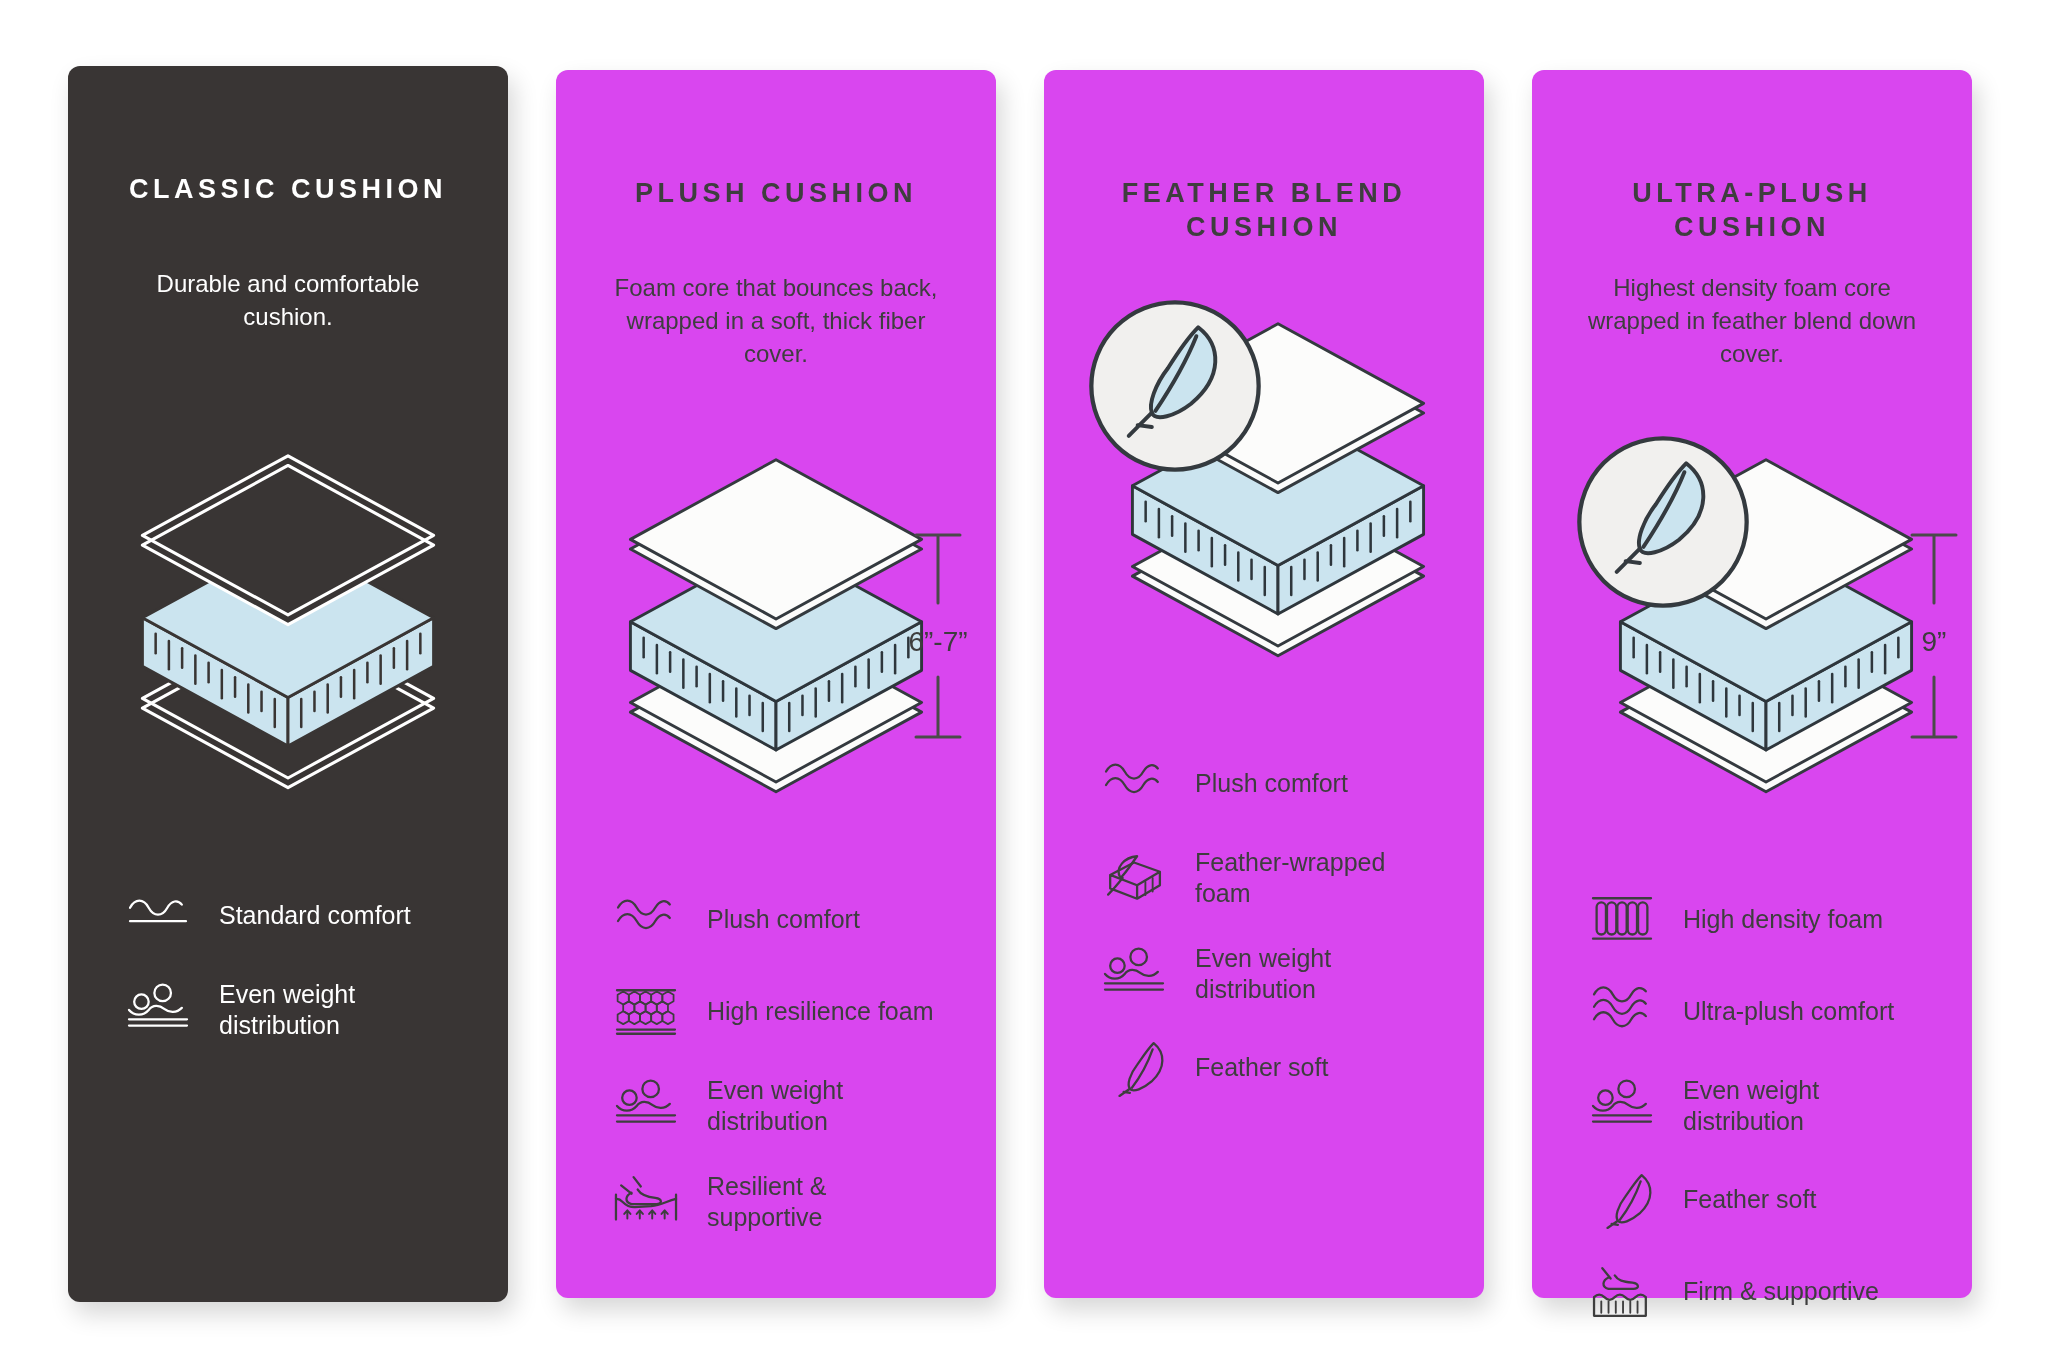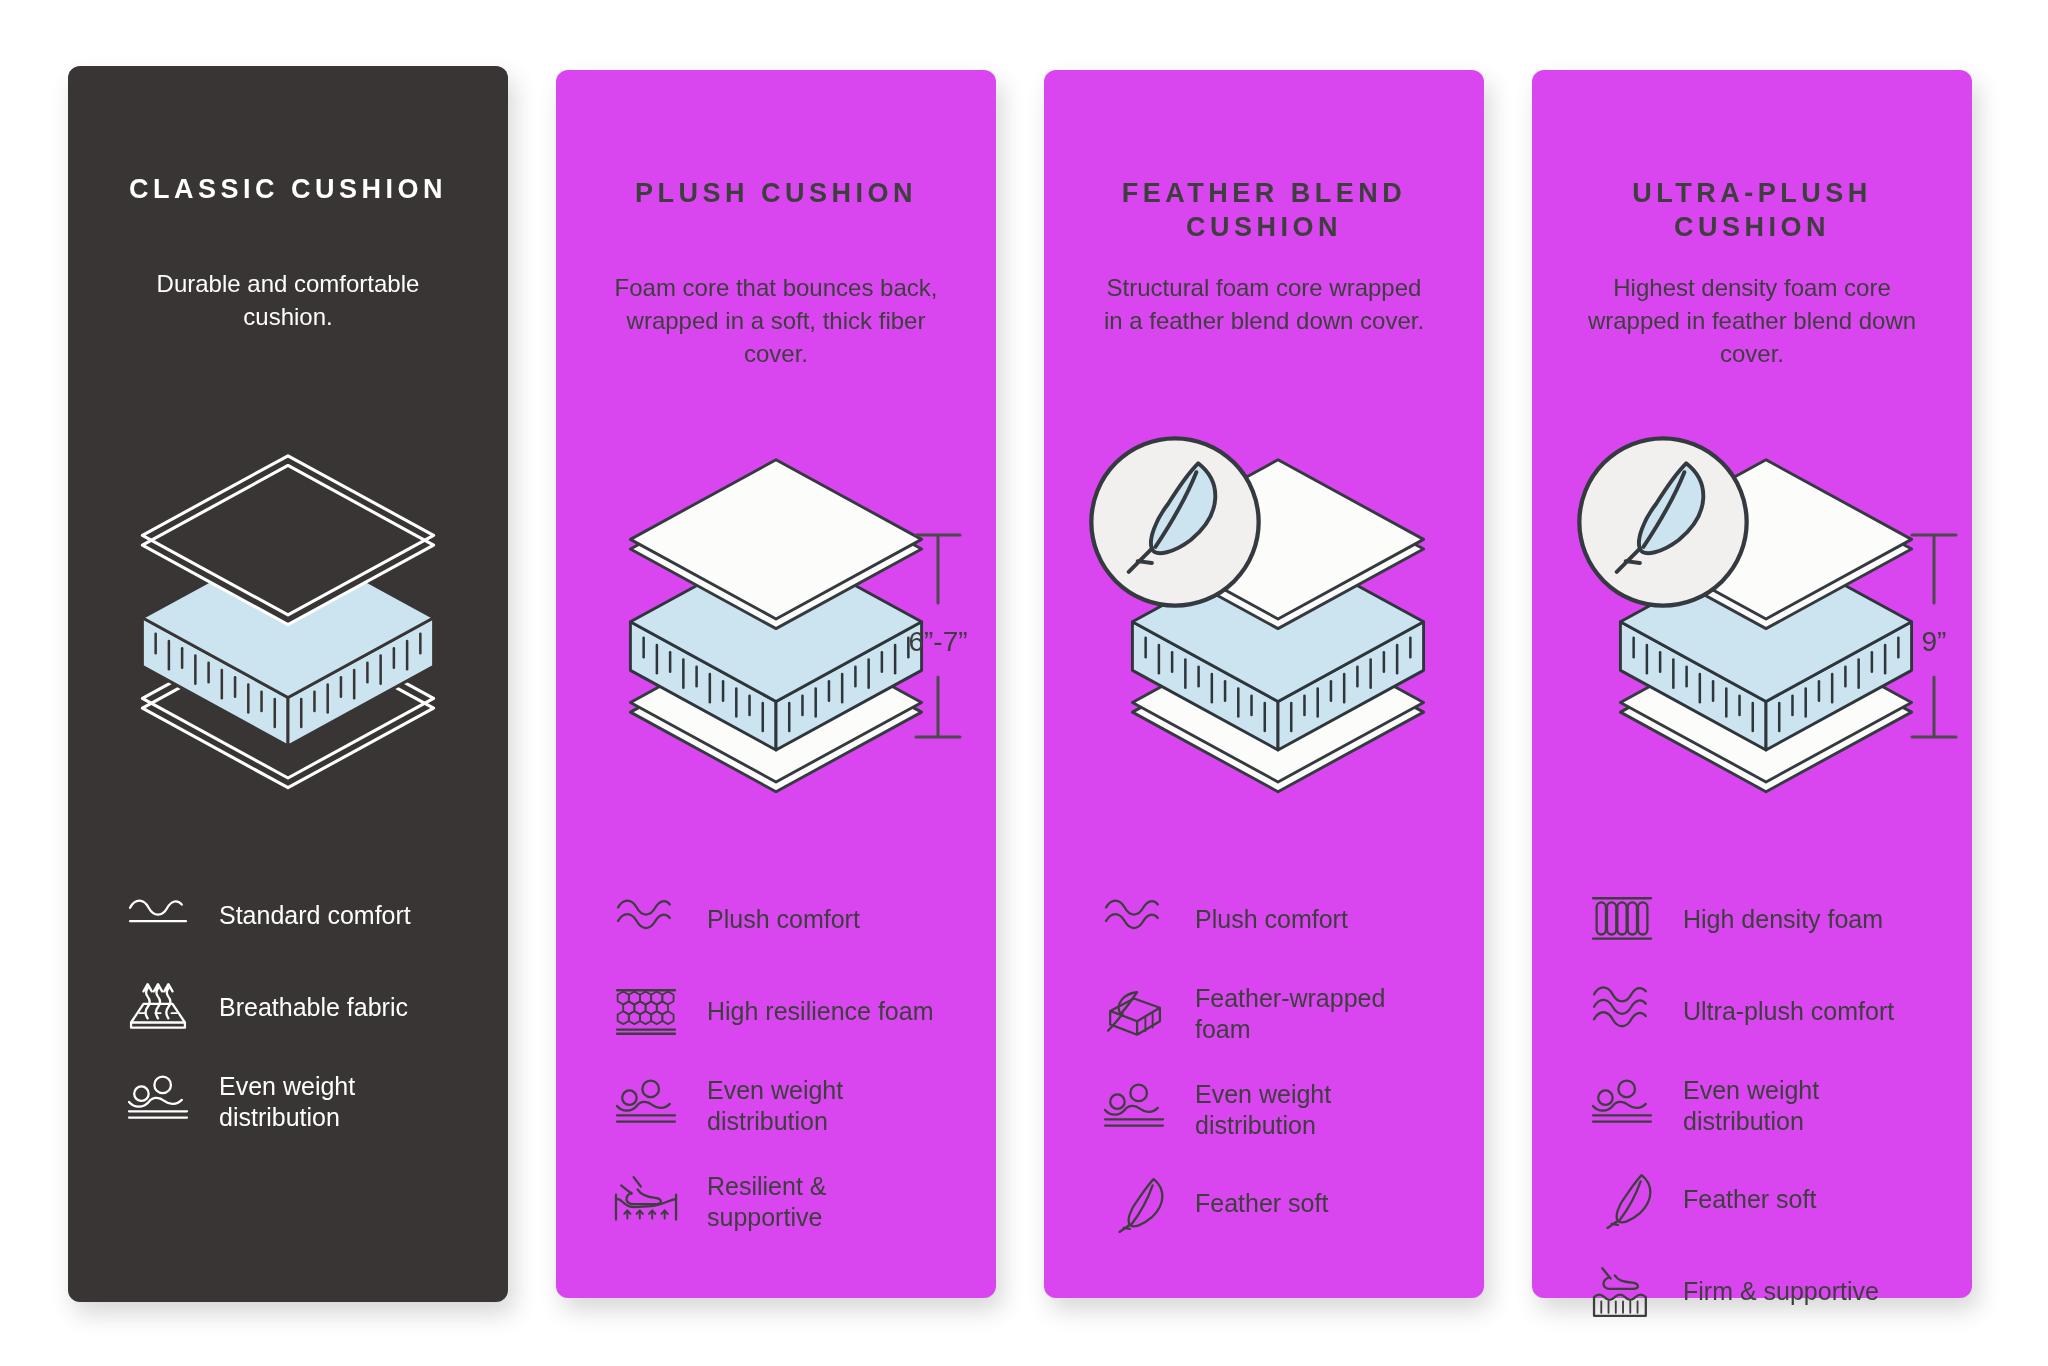--- a/index.html
+++ b/index.html
@@ -82,32 +82,20 @@
             <svg viewBox="0 0 66 56" xmlns="http://www.w3.org/2000/svg" fill="none" stroke="currentColor" stroke-width="2.2" stroke-linecap="round" stroke-linejoin="round">
               <path d="M6 20 c 5 -9 13 -9 18 0 c 5 9 13 9 18 0 c 4 -7 10 -8 14 -3"></path>
               <path d="M6 33 H60"></path>
             </svg>
           </span>
         <span class="feature-label">Standard comfort</span>
       </div>
       <div class="feature">
         <span class="ficon">
             <svg viewBox="0 0 66 56" xmlns="http://www.w3.org/2000/svg" fill="none" stroke="currentColor" stroke-width="2.2" stroke-linecap="round" stroke-linejoin="round">
-              <path d="M7 42 L19 24 L47 24 L59 42 Z M7 42 V47 H59 V42"></path>
-    <path d="M15 33 h5 M30.5 33 h5 M46 33 h5" stroke-width="1.8"></path>
-    <path d="M23 38 q -4 -6 0 -11 q 4 -5 0 -10 q -3 -4 0 -8 M19 12 L23 5 L27 12"></path>
-    <path d="M33 38 q -4 -6 0 -11 q 4 -5 0 -10 q -3 -4 0 -8 M29 12 L33 5 L37 12"></path>
-    <path d="M43 38 q -4 -6 0 -11 q 4 -5 0 -10 q -3 -4 0 -8 M39 12 L43 5 L47 12"></path>
-            </svg>
-          </span>
-        <span class="feature-label">Breathable fabric</span>
-      </div>
-      <div class="feature">
-        <span class="ficon">
-            <svg viewBox="0 0 66 56" xmlns="http://www.w3.org/2000/svg" fill="none" stroke="currentColor" stroke-width="2.2" stroke-linecap="round" stroke-linejoin="round">
               <circle cx="17" cy="20" r="7"></circle>
               <circle cx="37.5" cy="11.5" r="8"></circle>
     <path d="M5 28 c 5 6 14 6 19 0 c 4 -5 10 -5 15 -1 c 5 4 12 4 17 -1"></path>
     <path d="M5 37 H61 M5 43 H61"></path>
             </svg>
           </span>
         <span class="feature-label">Even weight distribution</span>
       </div>
     </div>
   </section>
@@ -208,21 +196,20 @@
              M39 44 V37 M36 39.5 L39 36 L42 39.5 M51 44 V37 M48 39.5 L51 36 L54 39.5" stroke-width="1.9"></path>
             </svg>
           </span>
         <span class="feature-label">Resilient &amp; supportive</span>
       </div>
     </div>
   </section>
 
   <section class="panel panel--light">
     <h2 class="panel-title">FEATHER BLEND CUSHION</h2>
-    <p class="panel-desc">Structural foam core wrapped in a feather blend down cover.</p>
     <div class="illustration">
       <div class="cushion-art shifted">
           <svg viewBox="0 0 340 355" xmlns="http://www.w3.org/2000/svg">
     <polygon points="170,186 320,268 170,350 20,268" fill="#fcfcfb" stroke="#343a3f" stroke-width="3" stroke-linejoin="round"></polygon>
     <polygon points="170,176 320,258 170,340 20,258" fill="#fcfcfb" stroke="#343a3f" stroke-width="3" stroke-linejoin="round"></polygon>
             <polygon points="20,175 170,257 170,307 20,225" fill="#cbe4ef" stroke="#2e363c" stroke-width="3" stroke-linejoin="round"></polygon>
     <polygon points="320,175 170,257 170,307 320,225" fill="#cbe4ef" stroke="#2e363c" stroke-width="3" stroke-linejoin="round"></polygon>
     <polygon points="170,93 320,175 170,257 20,175" fill="#cbe4ef" stroke="#2e363c" stroke-width="3" stroke-linejoin="round"></polygon>
             <line x1="33.63636363636364" y1="191.45454545454547" x2="33.63636363636364" y2="211.45454545454547" stroke="#2e363c" stroke-width="2.6" stroke-linecap="round"></line>
             <line x1="306.3636363636364" y1="191.45454545454547" x2="306.3636363636364" y2="211.45454545454547" stroke="#2e363c" stroke-width="2.6" stroke-linecap="round"></line>

